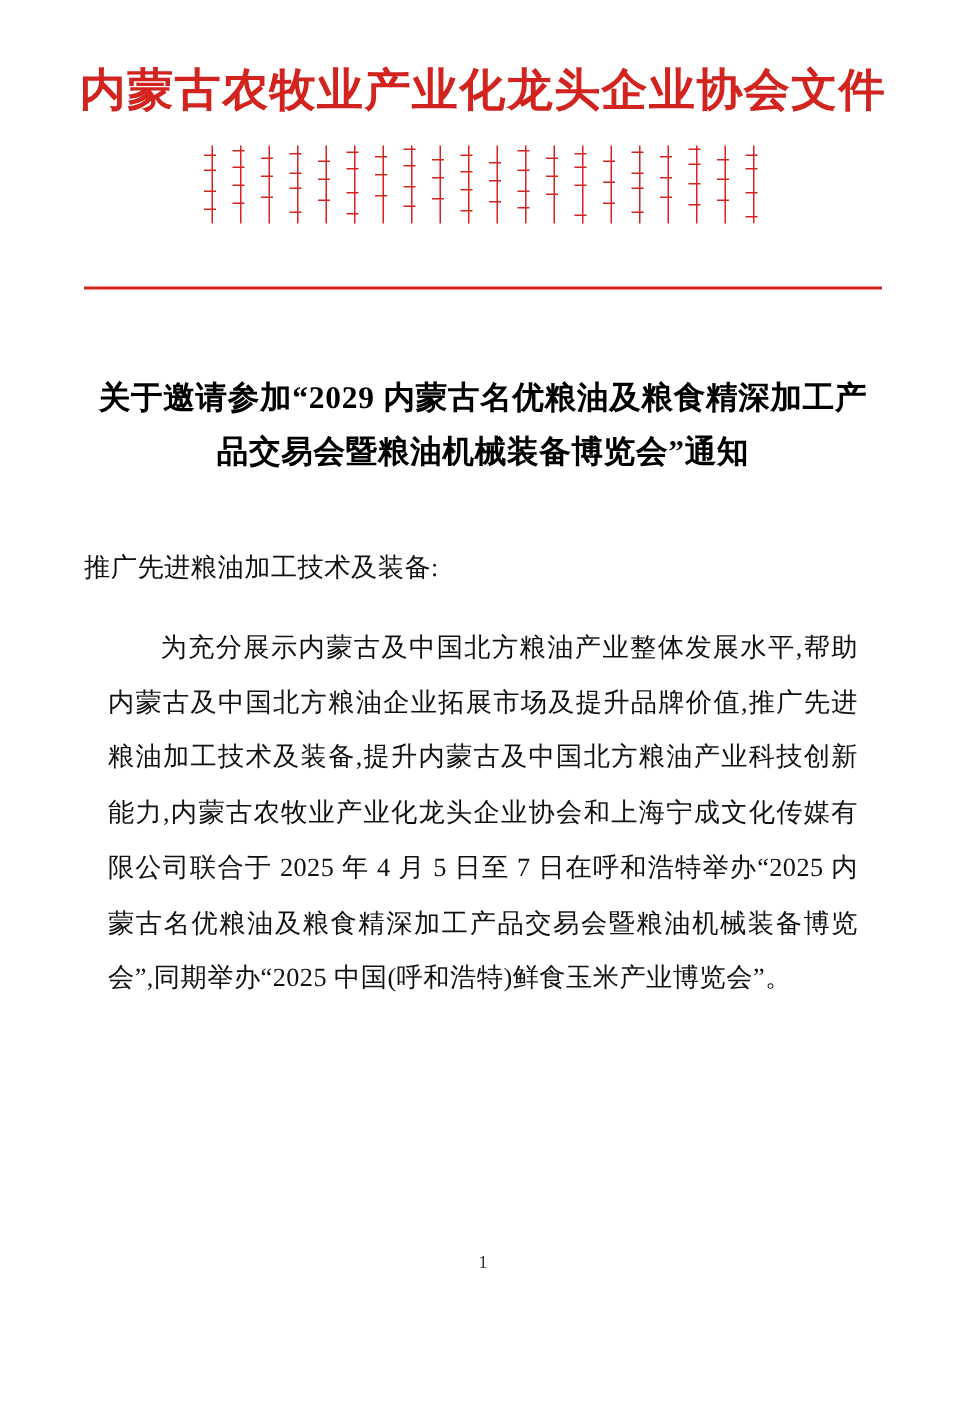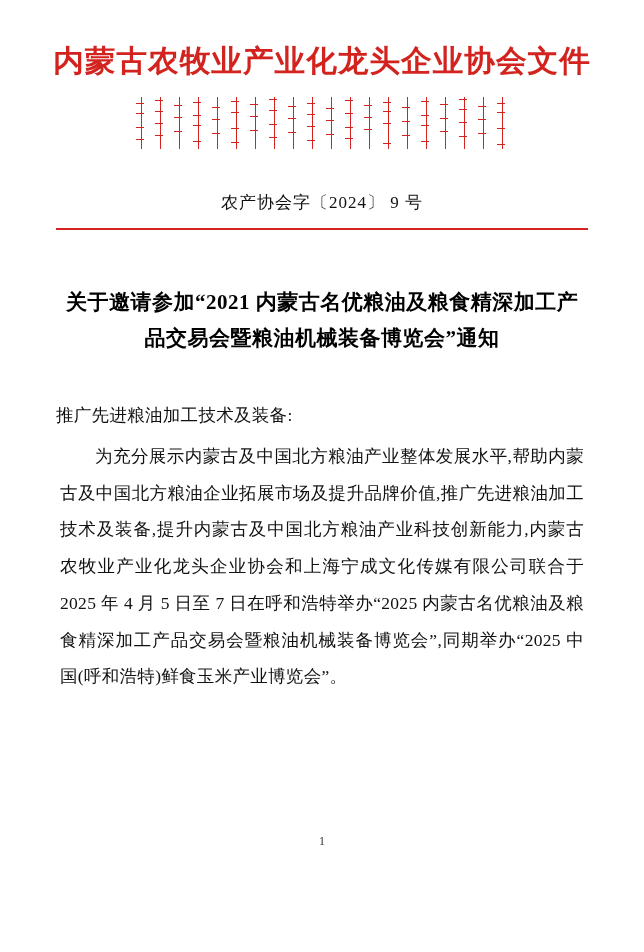--- a/index.html
+++ b/index.html
@@ -103,21 +103,21 @@
     font-size: 17.5px;
     line-height: 2.1;
     color: #111;
     text-align: justify;
     letter-spacing: 0.3px;
   }
   .salutation {
     margin: 0 0 0 0;
   }
   .para {
-    margin: 4px;
+    margin: 16px;
     text-indent: 2em;
   }
 
   
   .page-number {
     position: absolute;
     bottom: 14px;
     left: 0;
     width: 100%;
     text-align: center;
@@ -262,25 +262,24 @@
           <i></i>
           <b style="top:6px"></b>
           <b style="top:15px"></b>
           <b style="top:31px"></b>
           <b style="top:47px"></b>
         </div>
     </div>
   </div>
 
   <div class="docnum-wrap">
-    <div class="docnum">农产协会字〔2024〕 9 号</div>
     <div class="red-rule"></div>
   </div>
 
-  <div class="doc-title">关于邀请参加“2021 内蒙古名优粮油及粮食精深加工产品交易会暨粮油机械装备博览会”通知</div>
+  <div class="doc-title">关于邀请参加“2029 内蒙古名优粮油及粮食精深加工产品交易会暨粮油机械装备博览会”通知</div>
 
   <div class="body-text">
     <p class="salutation">推广先进粮油加工技术及装备:</p>
     <p class="para">为充分展示内蒙古及中国北方粮油产业整体发展水平,帮助内蒙古及中国北方粮油企业拓展市场及提升品牌价值,推广先进粮油加工技术及装备,提升内蒙古及中国北方粮油产业科技创新能力,内蒙古农牧业产业化龙头企业协会和上海宁成文化传媒有限公司联合于 2025 年 4 月 5 日至 7 日在呼和浩特举办“2025 内蒙古名优粮油及粮食精深加工产品交易会暨粮油机械装备博览会”,同期举办“2025 中国(呼和浩特)鲜食玉米产业博览会”。</p>
   </div>
 
   <div class="page-number">1</div>
 </div>
 
 </body></html>

